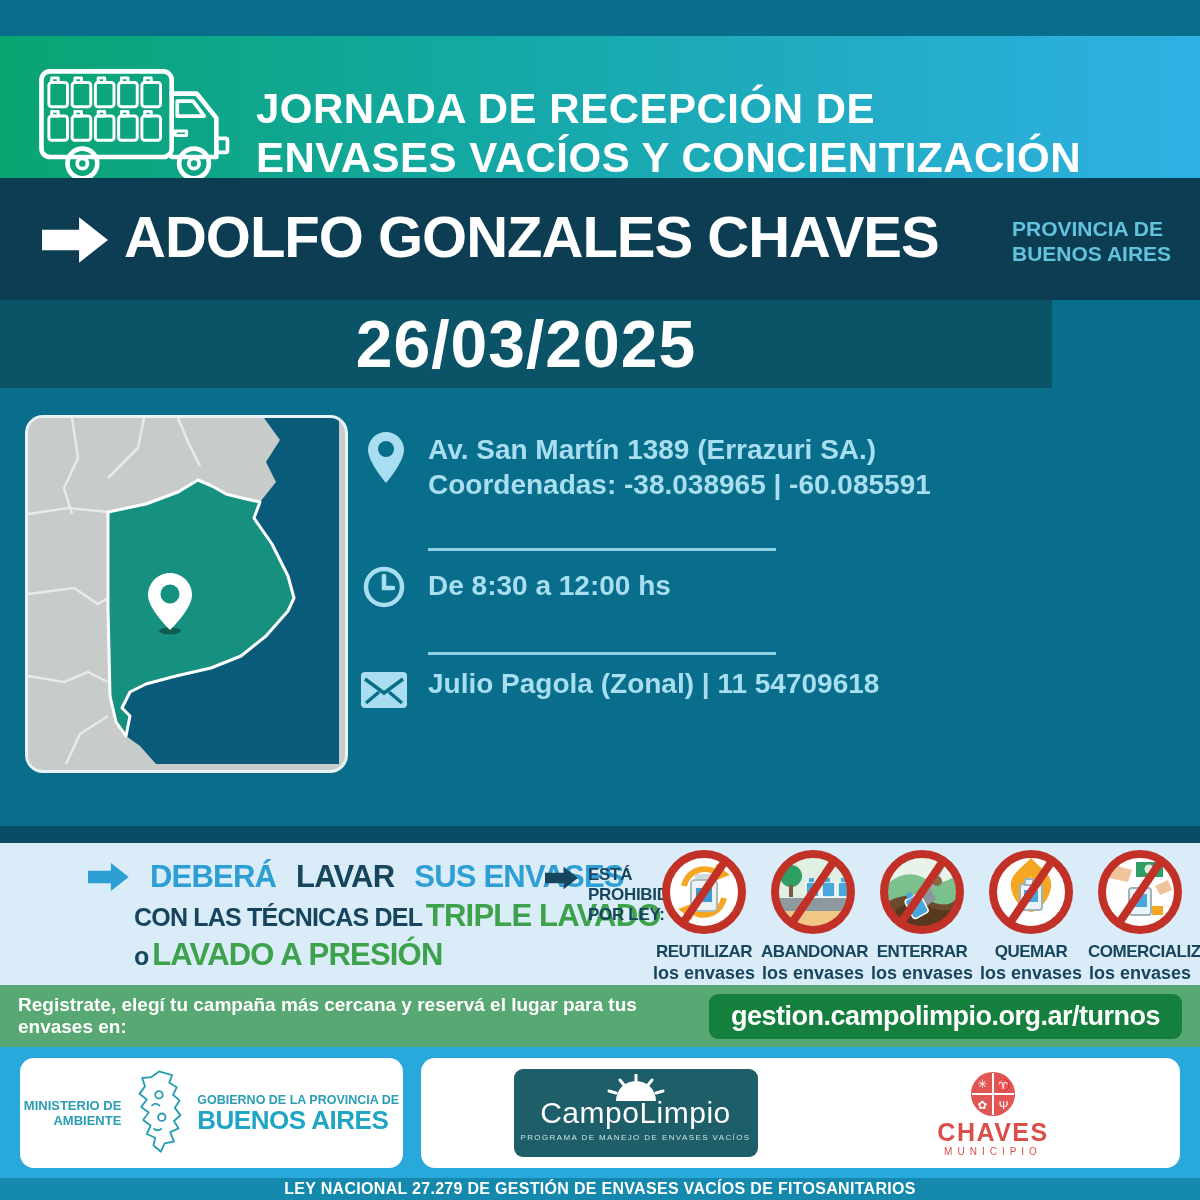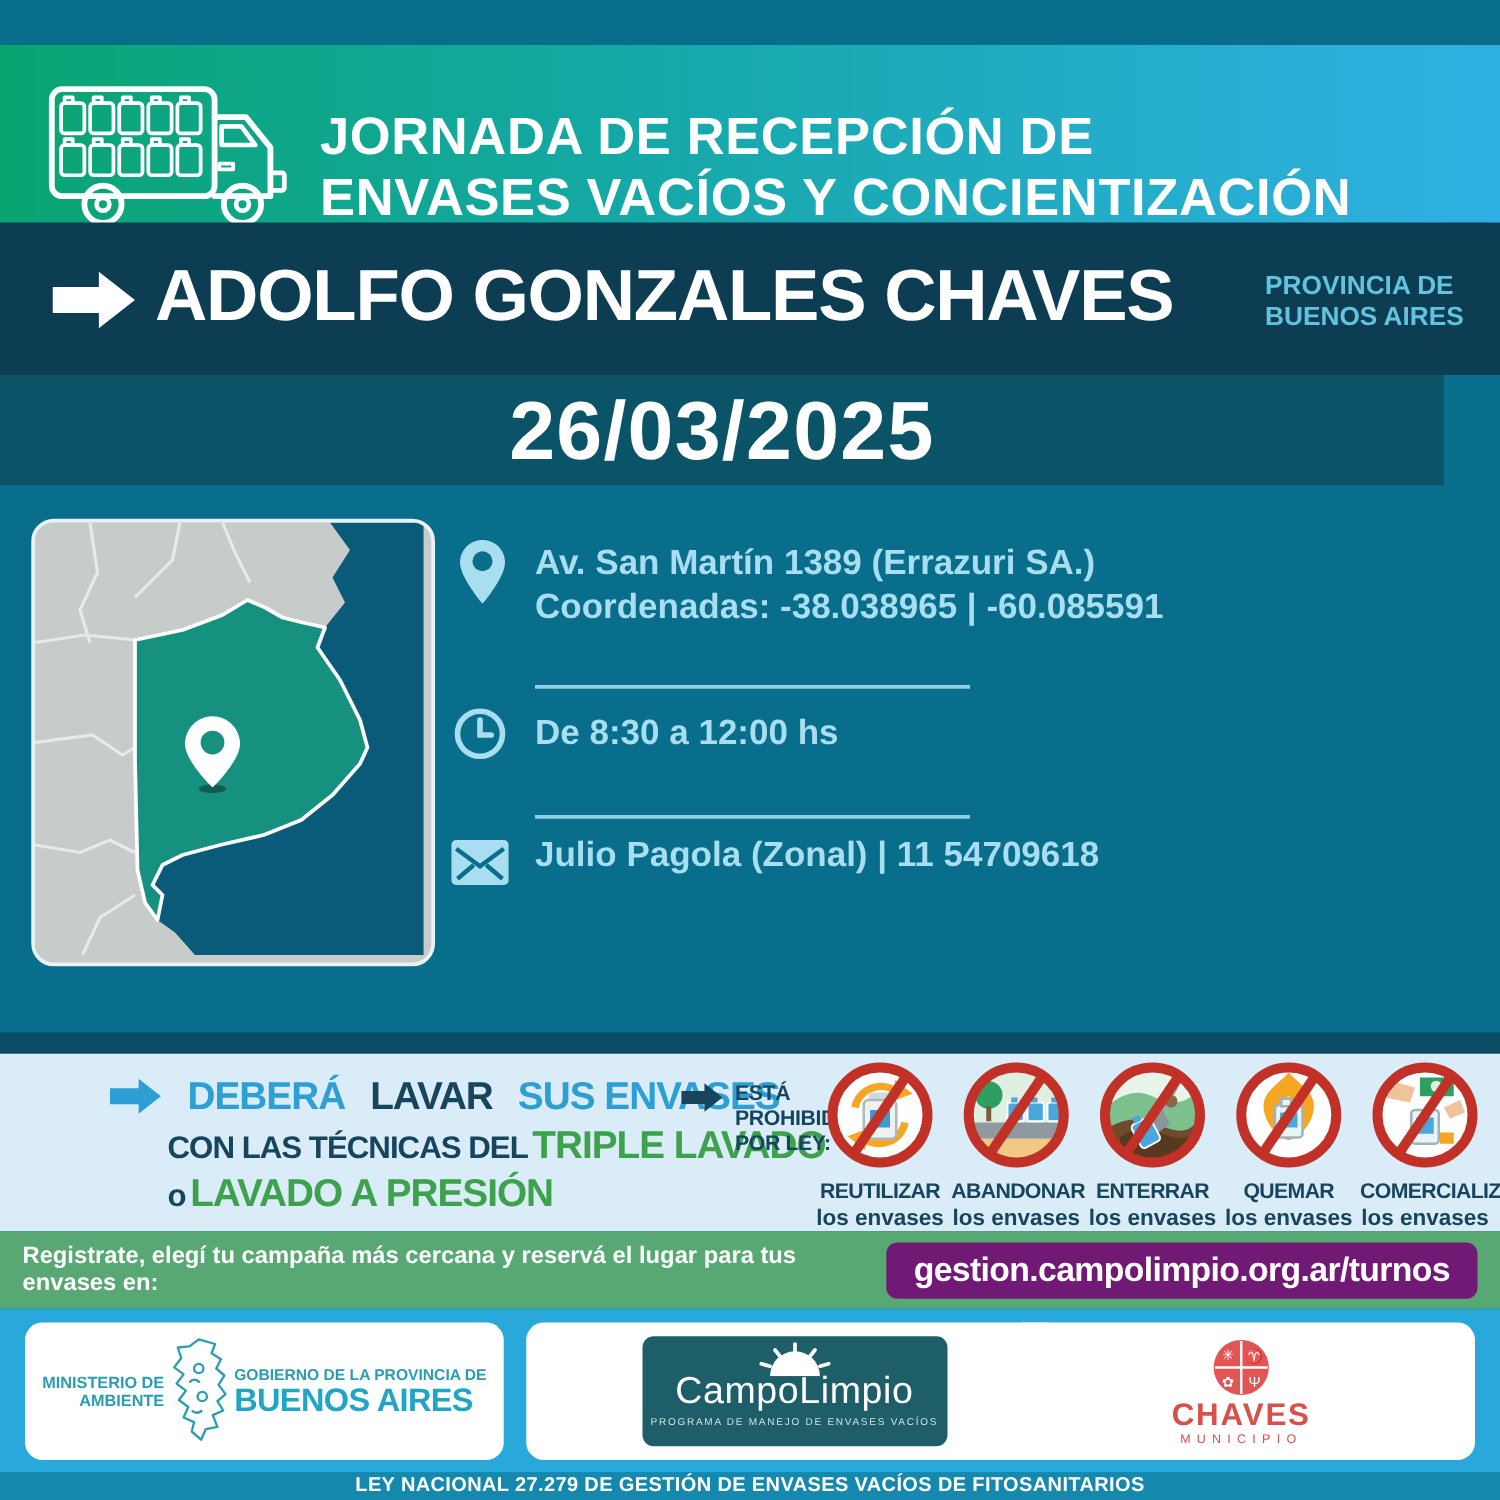--- a/index.html
+++ b/index.html
@@ -16,21 +16,21 @@
 
   
   .sec-banner{position:absolute;left:0;top:178px;width:1200px;height:122px;background:#0c3d52;}
   .banner-arrow{position:absolute;left:42px;top:36px;}
   .city{position:absolute;left:124px;top:25px;margin:0;color:#fff;font-size:58px;
     font-weight:800;letter-spacing:-1px;white-space:nowrap;}
   .province{position:absolute;left:1012px;top:38px;color:#62c3de;font-weight:700;
     font-size:21px;line-height:25px;}
 
   
-  .sec-date{position:absolute;left:0;top:300px;width:1155px;height:88px;background:#0b5468;
+  .sec-date{position:absolute;left:0;top:300px;width:1052px;height:88px;background:#0b5468;
     display:flex;align-items:center;justify-content:center;}
   .date-text{color:#fff;font-size:66px;font-weight:800;letter-spacing:1px;}
 
   
   .sec-body{position:absolute;left:0;top:388px;width:1200px;height:438px;background:#086e8c;}
   .map-card{position:absolute;left:25px;top:27px;width:317px;height:352px;
     border:3px solid #e9f2f4;border-radius:18px;overflow:hidden;background:#c7cbca;}
   .map-card svg{display:block;}
   .info-text{color:#a9def0;font-weight:700;font-size:28px;line-height:35px;}
   .pin-icon{position:absolute;left:368px;top:44px;}
@@ -58,28 +58,28 @@
   .prohead-text{color:#17455e;font-weight:800;font-size:17px;line-height:20px;letter-spacing:-0.3px;}
   .proicons{position:absolute;left:652px;top:5px;width:540px;display:flex;justify-content:space-between;}
   .proitem{width:104px;text-align:center;}
   .prolabel{margin-top:2px;color:#17455e;font-weight:800;font-size:17px;letter-spacing:-0.5px;white-space:nowrap;}
   .prosub{color:#17455e;font-weight:700;font-size:18px;margin-top:1px;}
 
   
   .sec-green{position:absolute;left:0;top:985px;width:1200px;height:62px;background:#58a873;
     display:flex;align-items:center;padding:0 18px;box-sizing:border-box;}
   .reg-text{color:#fff;font-weight:700;font-size:19px;max-width:690px;line-height:1.15;}
-  .reg-url{margin-left:auto;background:#701a75;border-radius:9px;padding:7px 22px;
+  .reg-url{margin-left:auto;background:#15803d;border-radius:9px;padding:7px 22px;
     color:#fff;font-weight:800;font-size:27px;letter-spacing:-0.5px;cursor:pointer;}
 
   
   .sec-logos{position:absolute;left:0;top:1047px;width:1200px;height:131px;background:#29a8dc;}
   .card{position:absolute;top:11px;height:110px;background:#fff;border-radius:14px;
     display:flex;align-items:center;justify-content:center;}
-  .card1{left:20px;width:383px;}
+  .card1{left:20px;width:383px;gap:10px;}
   .card2{left:421px;width:429px;}
   .card3{left:806px;width:374px;flex-direction:column;gap:1px;}
   .min-label{text-align:right;font-size:13px;font-weight:700;color:#2a9db5;line-height:15px;}
   .gov-small{font-size:12.5px;color:#2a9db5;font-weight:700;}
   .gov-big{font-size:26px;color:#21a5c4;font-weight:800;letter-spacing:-0.5px;line-height:26px;}
   .campo{width:244px;height:88px;background:#1d5e68;border-radius:9px;position:relative;
     text-align:center;color:#fff;}
   .campo-sun{position:absolute;top:5px;left:50%;transform:translateX(-50%);}
   .campo-name{padding-top:27px;font-size:30px;letter-spacing:0.5px;}
   .campo-tag{font-size:8px;letter-spacing:1.4px;margin-top:3px;color:#cfe2e4;}

